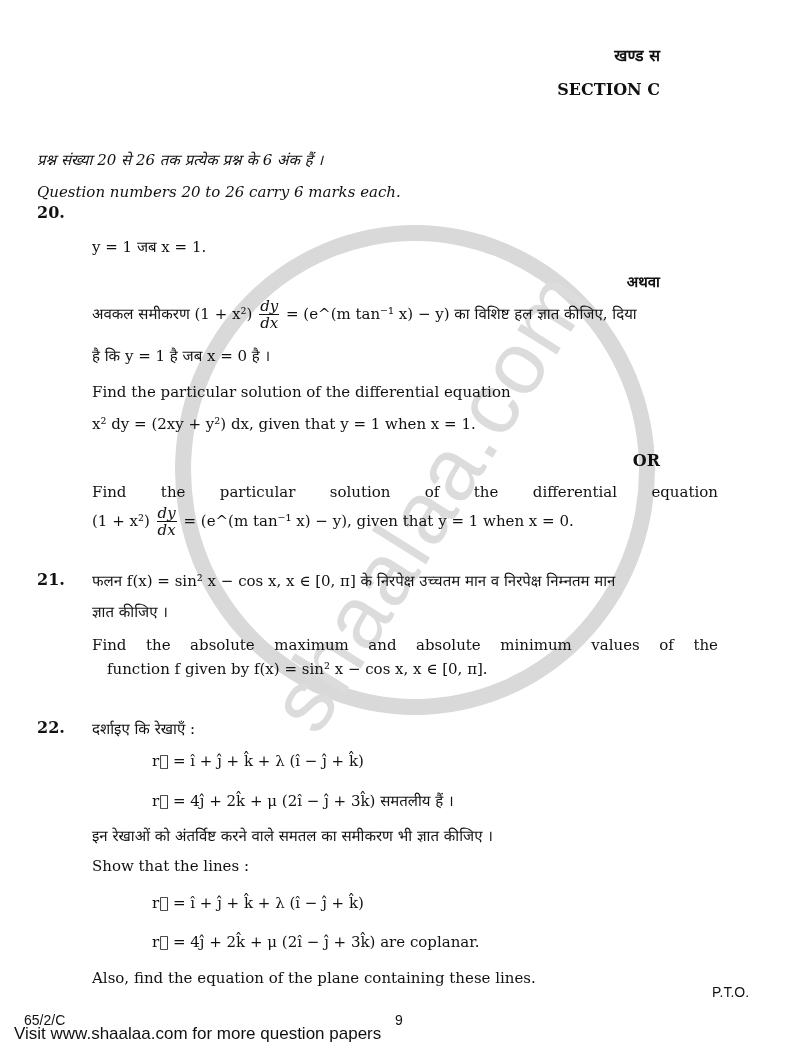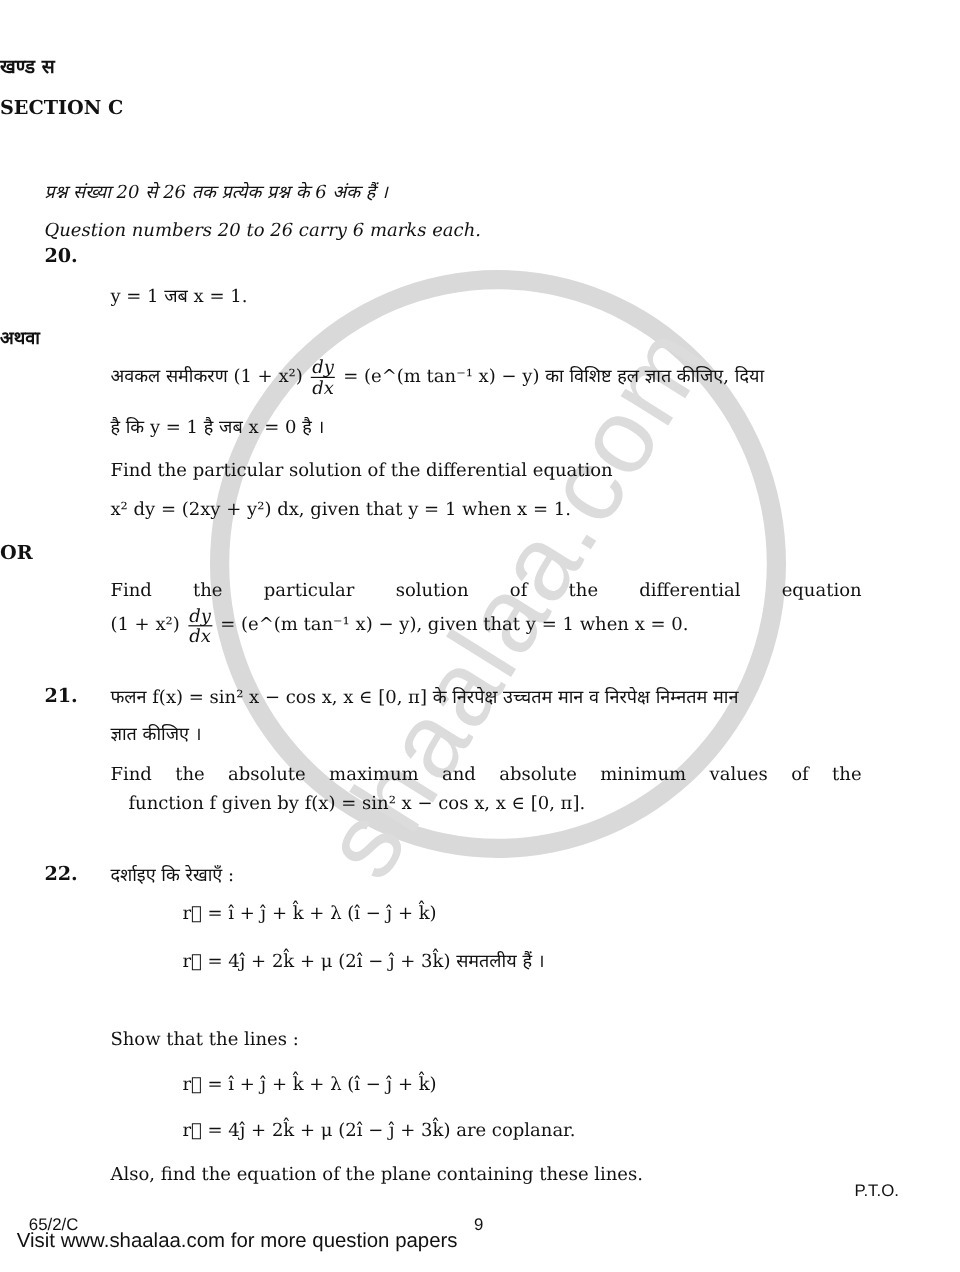--- a/index.html
+++ b/index.html
@@ -14,21 +14,21 @@
     border: 16px solid #d9d9d9; border-radius: 50%; box-sizing: border-box;
     pointer-events: none;
   }
   .watermark-text {
     position: absolute; left: 150px; top: 450px; width: 560px; text-align: center;
     transform: rotate(-58deg); transform-origin: center;
     font-family: "Liberation Sans", sans-serif; font-size: 88px; color: #dcdcdc;
     letter-spacing: 2px; pointer-events: none;
   }
   .abs { position: absolute; white-space: nowrap; }
-  .center { left: 0; width: 660px; text-align: left; }
+  .center { left: 0; width: 660px; text-align: right; }
   .bold { font-weight: bold; }
   .it { font-style: italic; margin-top: 28px; }
   .f16 { font-size: 16px; }
   .f15 { font-size: 15px; }
   .qnum { left: 37px; font-weight: bold; font-size: 16px; }
   .body-left { left: 92px; }
   .vec-left { left: 152px; }
   .justify { text-align: justify; text-align-last: justify; width: 626px; }
   .footer { font-family: "Liberation Sans", sans-serif; font-size: 16px; color: #111; }
   .frac { display: inline-block; vertical-align: middle; text-align: center; line-height: 16px; margin: 0 2px; font-style: italic; }
@@ -70,20 +70,21 @@
   <div class="abs qnum" style="top:570px;">21.</div>
   <div class="abs body-left f15" style="top:570px;">फलन f(x) = sin² x − cos x, x ∈ [0, π] के निरपेक्ष उच्चतम मान व निरपेक्ष निम्नतम मान</div>
   <div class="abs body-left f15" style="top:601px;">ज्ञात कीजिए ।</div>
   <div class="abs body-left f15 justify" style="top:636px;">Find the absolute maximum and absolute minimum values of the</div>
   <div class="abs body-left f15" style="top:660px;margin-left:15px;">function f given by f(x) = sin² x − cos x, x ∈ [0, π].</div>
 
   <div class="abs qnum" style="top:718px;">22.</div>
   <div class="abs body-left f15" style="top:718px;">दर्शाइए कि रेखाएँ :</div>
   <div class="abs vec-left f15" style="top:752px;">r⃗ = î + ĵ + k̂ + λ (î − ĵ + k̂)</div>
   <div class="abs vec-left f15" style="top:790px;">r⃗ = 4ĵ + 2k̂ + μ (2î − ĵ + 3k̂) समतलीय हैं ।</div>
+  <div class="abs body-left f15" style="top:825px;">इन रेखाओं को अंतर्विष्ट करने वाले समतल का समीकरण भी ज्ञात कीजिए ।</div>
   <div class="abs body-left f15" style="top:857px;">Show that the lines :</div>
   <div class="abs vec-left f15" style="top:894px;">r⃗ = î + ĵ + k̂ + λ (î − ĵ + k̂)</div>
   <div class="abs vec-left f15" style="top:933px;">r⃗ = 4ĵ + 2k̂ + μ (2î − ĵ + 3k̂) are coplanar.</div>
   <div class="abs body-left f15" style="top:969px;">Also, find the equation of the plane containing these lines.</div>
 
   <div class="abs footer" style="left:24px; top:1012px; font-size:14px;">65/2/C</div>
   <div class="abs footer" style="left:395px; top:1012px; font-size:14px;">9</div>
   <div class="abs footer" style="left:712px; top:984px; font-size:14px;">P.T.O.</div>
   <div class="abs footer" style="left:14px; top:1024px; font-size:17px;">Visit www.shaalaa.com for more question papers</div>
 

